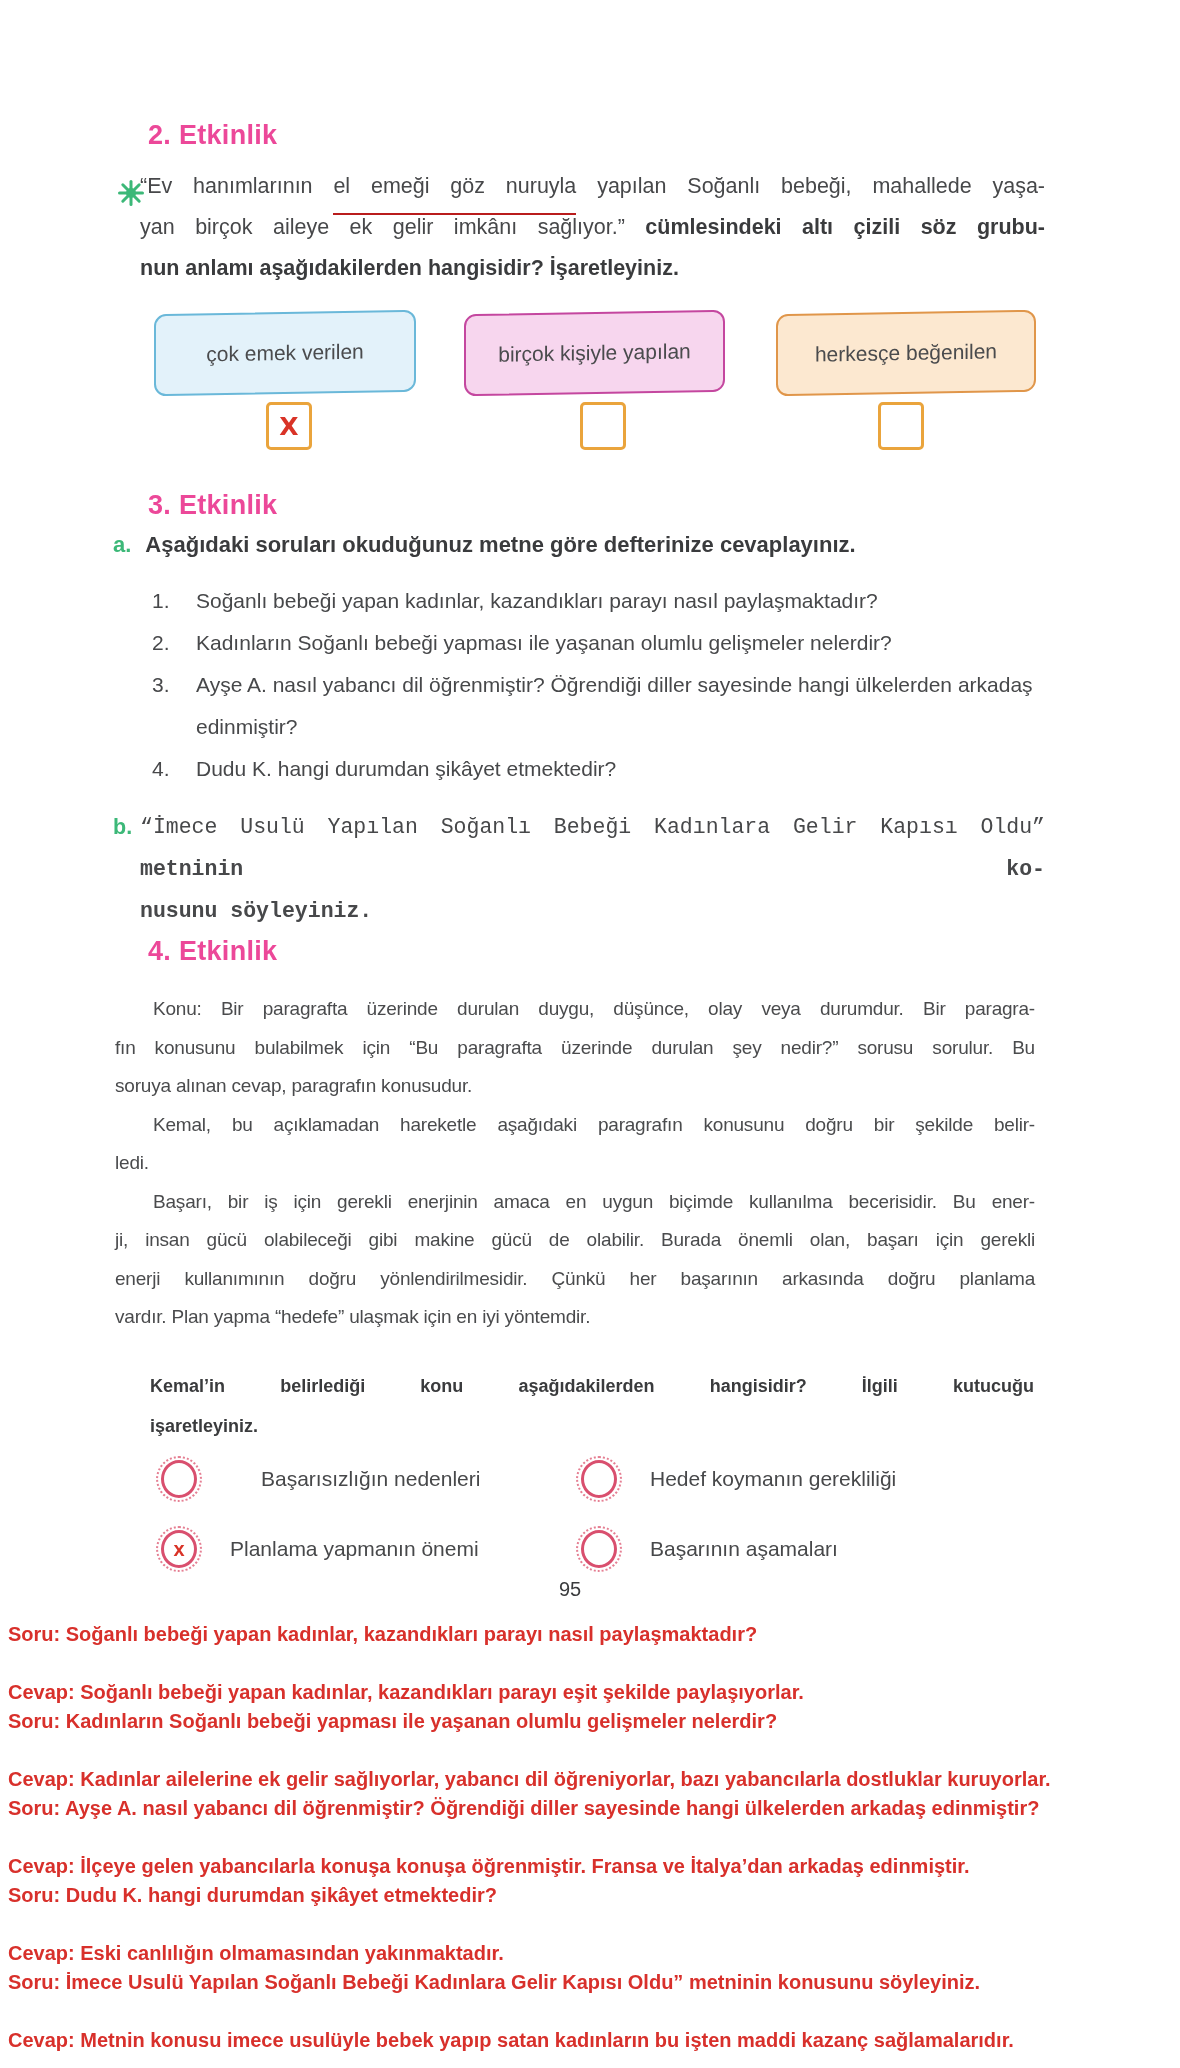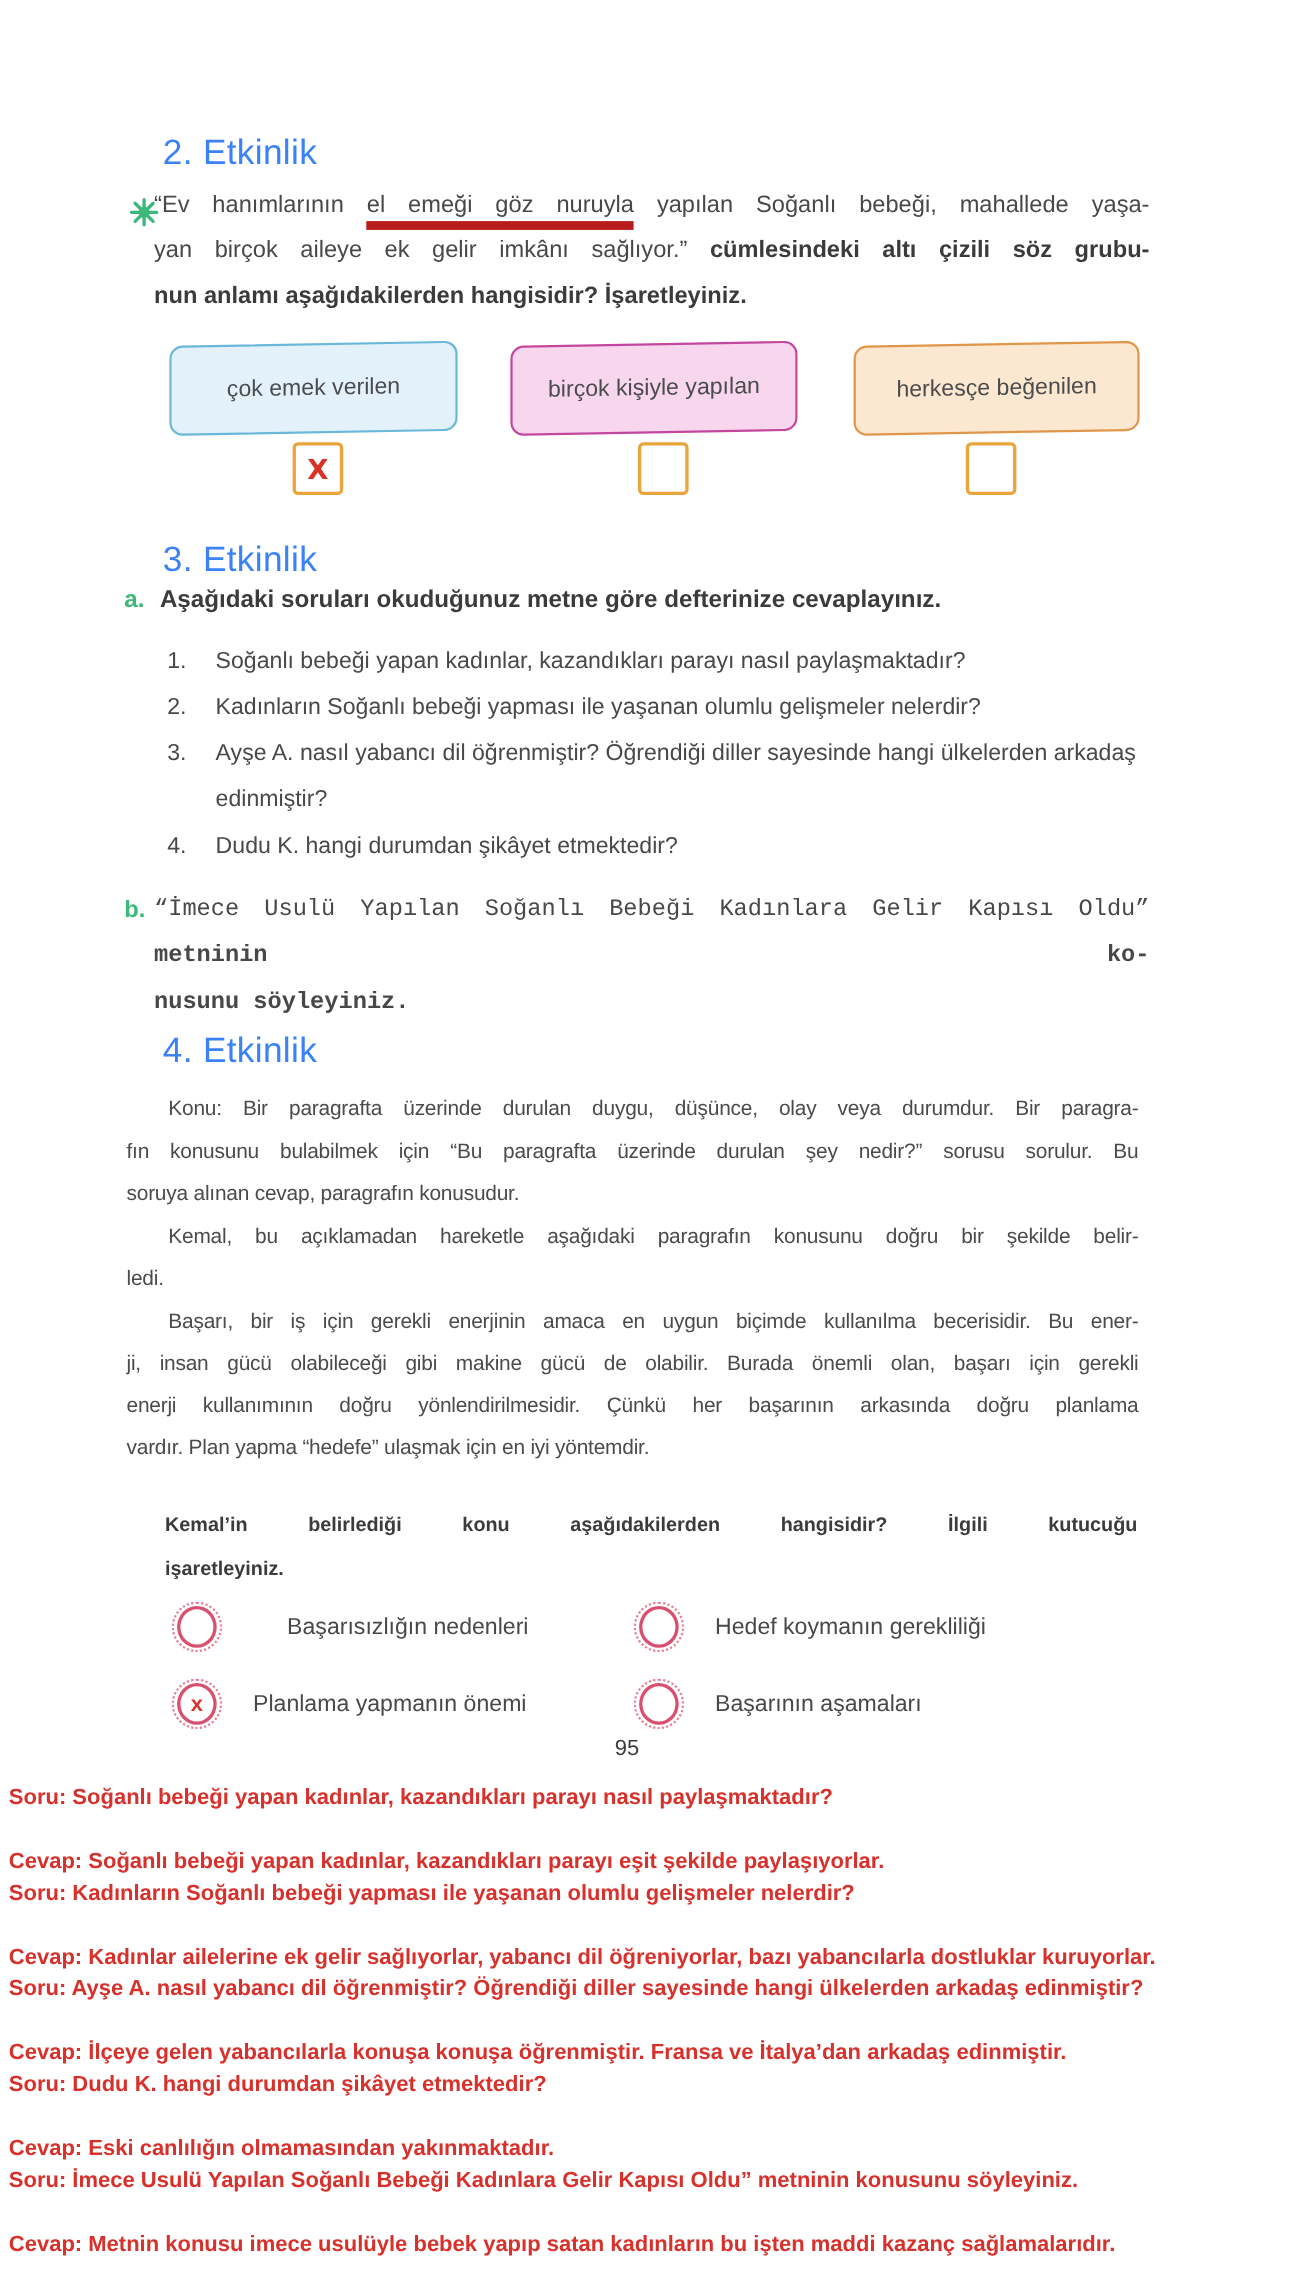--- a/index.html
+++ b/index.html
@@ -1,25 +1,25 @@
 <!DOCTYPE html>
 <html lang="tr"><head>
 <meta charset="utf-8">
 <style>
   html,body{margin:0;padding:0;background:#ffffff;}
   .page{position:relative;width:1180px;height:2068px;background:#ffffff;overflow:hidden;
         font-family:"Liberation Sans",sans-serif;color:#414042;}
 
-  .green-heading{position:absolute;font-size:32px;font-weight:400;color:#3b82f6;letter-spacing:.3px;}
+  .green-heading{position:absolute;font-size:27px;font-weight:700;color:#ec4899;letter-spacing:.3px;}
 
   
   .star{position:absolute;left:118px;top:180px;width:26px;height:26px;}
   .q2{position:absolute;left:140px;top:166px;width:905px;font-size:21.5px;line-height:41px;color:#47484a;}
   .q2 .jline{text-align:justify;text-align-last:justify;}
-  .q2 .uline{border-bottom:8px solid #b91c1c;padding-bottom:3px;}
+  .q2 .uline{border-bottom:2px solid #b91c1c;padding-bottom:15px;}
   .q2 b,.boldtxt{font-weight:700;color:#3a3b3d;}
 
   
   .abox{position:absolute;top:312px;height:78px;border-radius:12px;border:2px solid;
         display:flex;align-items:center;justify-content:center;font-size:21px;color:#4a4b4d;
         transform:skewY(-1deg);}
   .abox.b1{left:154px;width:258px;background:#e3f2fa;border-color:#6ab8d9;}
   .abox.b2{left:464px;width:257px;background:#f7d6ee;border-color:#c4479f;}
   .abox.b3{left:776px;width:256px;background:#fce8d0;border-color:#e0964a;}
 

